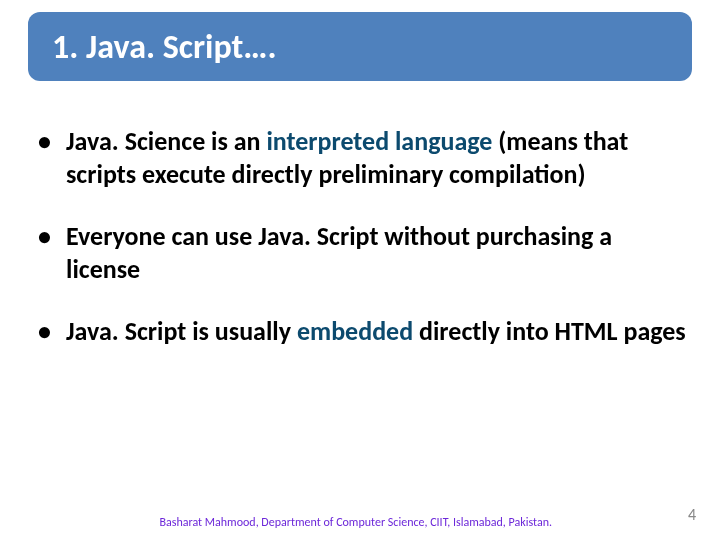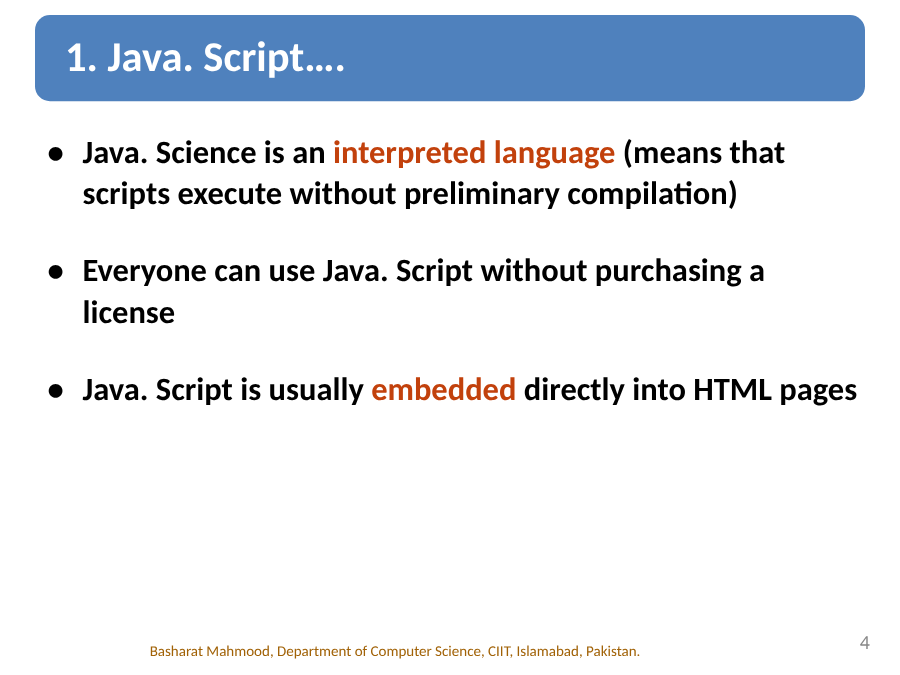--- a/index.html
+++ b/index.html
@@ -5,69 +5,69 @@
   * { margin: 0; padding: 0; box-sizing: border-box; }
   html, body { width: 720px; height: 540px; background: #fff; font-family: Calibri, Arial, sans-serif; }
   .slide { width: 720px; height: 540px; position: relative; padding: 12px 28px 0 28px; }
   .title-bar {
     background: #4f81bd;
     border-radius: 12px;
     padding: 14px 24px;
     color: #fff;
     font-size: 34px;
     font-weight: 700;
-    margin-bottom: 24px;
+    margin-bottom: 44px;
   }
   .bullets { list-style: none; padding-left: 10px; }
   .bullets li {
     position: relative;
     padding-left: 28px;
     font-size: 26px;
     line-height: 1.25;
     font-weight: 700;
     color: #000;
     margin-bottom: 30px;
   }
   .bullets li::before {
     content: "•";
     position: absolute;
     left: 0;
     top: 0;
     font-size: 26px;
     color: #000;
   }
-  .hl { color: #c2410c; }
+  .hl { color: #0c4a6e; }
   .footer {
     position: absolute;
     bottom: 10px;
     left: 0;
     width: 632px;
-    text-align: center;
+    text-align: right;
     font-size: 12px;
-    color: #a16207;
+    color: #6d28d9;
     line-height: 1.25;
     padding: 0 80px;
   }
   .pagenum {
     position: absolute;
     right: 24px;
     bottom: 16px;
     font-size: 16px;
     color: #898989;
   }
 </style>
 </head>
 <body>
 
 <div class="slide">
   <div class="title-bar">1. Java. Script…. </div>
 
   <ul class="bullets">
     <li>
-      <span>Java. Science is an </span><span class="hl">interpreted language </span><span>(means that scripts execute without preliminary compilation)</span>
+      <span>Java. Science is an </span><span class="hl">interpreted language </span><span>(means that scripts execute directly preliminary compilation)</span>
     </li>
     <li>
       <span>Everyone can use Java. Script without purchasing a license</span><span class="hl"></span><span></span>
     </li>
     <li>
       <span>Java. Script is usually </span><span class="hl">embedded </span><span>directly into HTML pages</span>
     </li>
   </ul>
 
   <div class="footer">Basharat Mahmood, Department of Computer Science, CIIT, Islamabad, Pakistan.</div>

